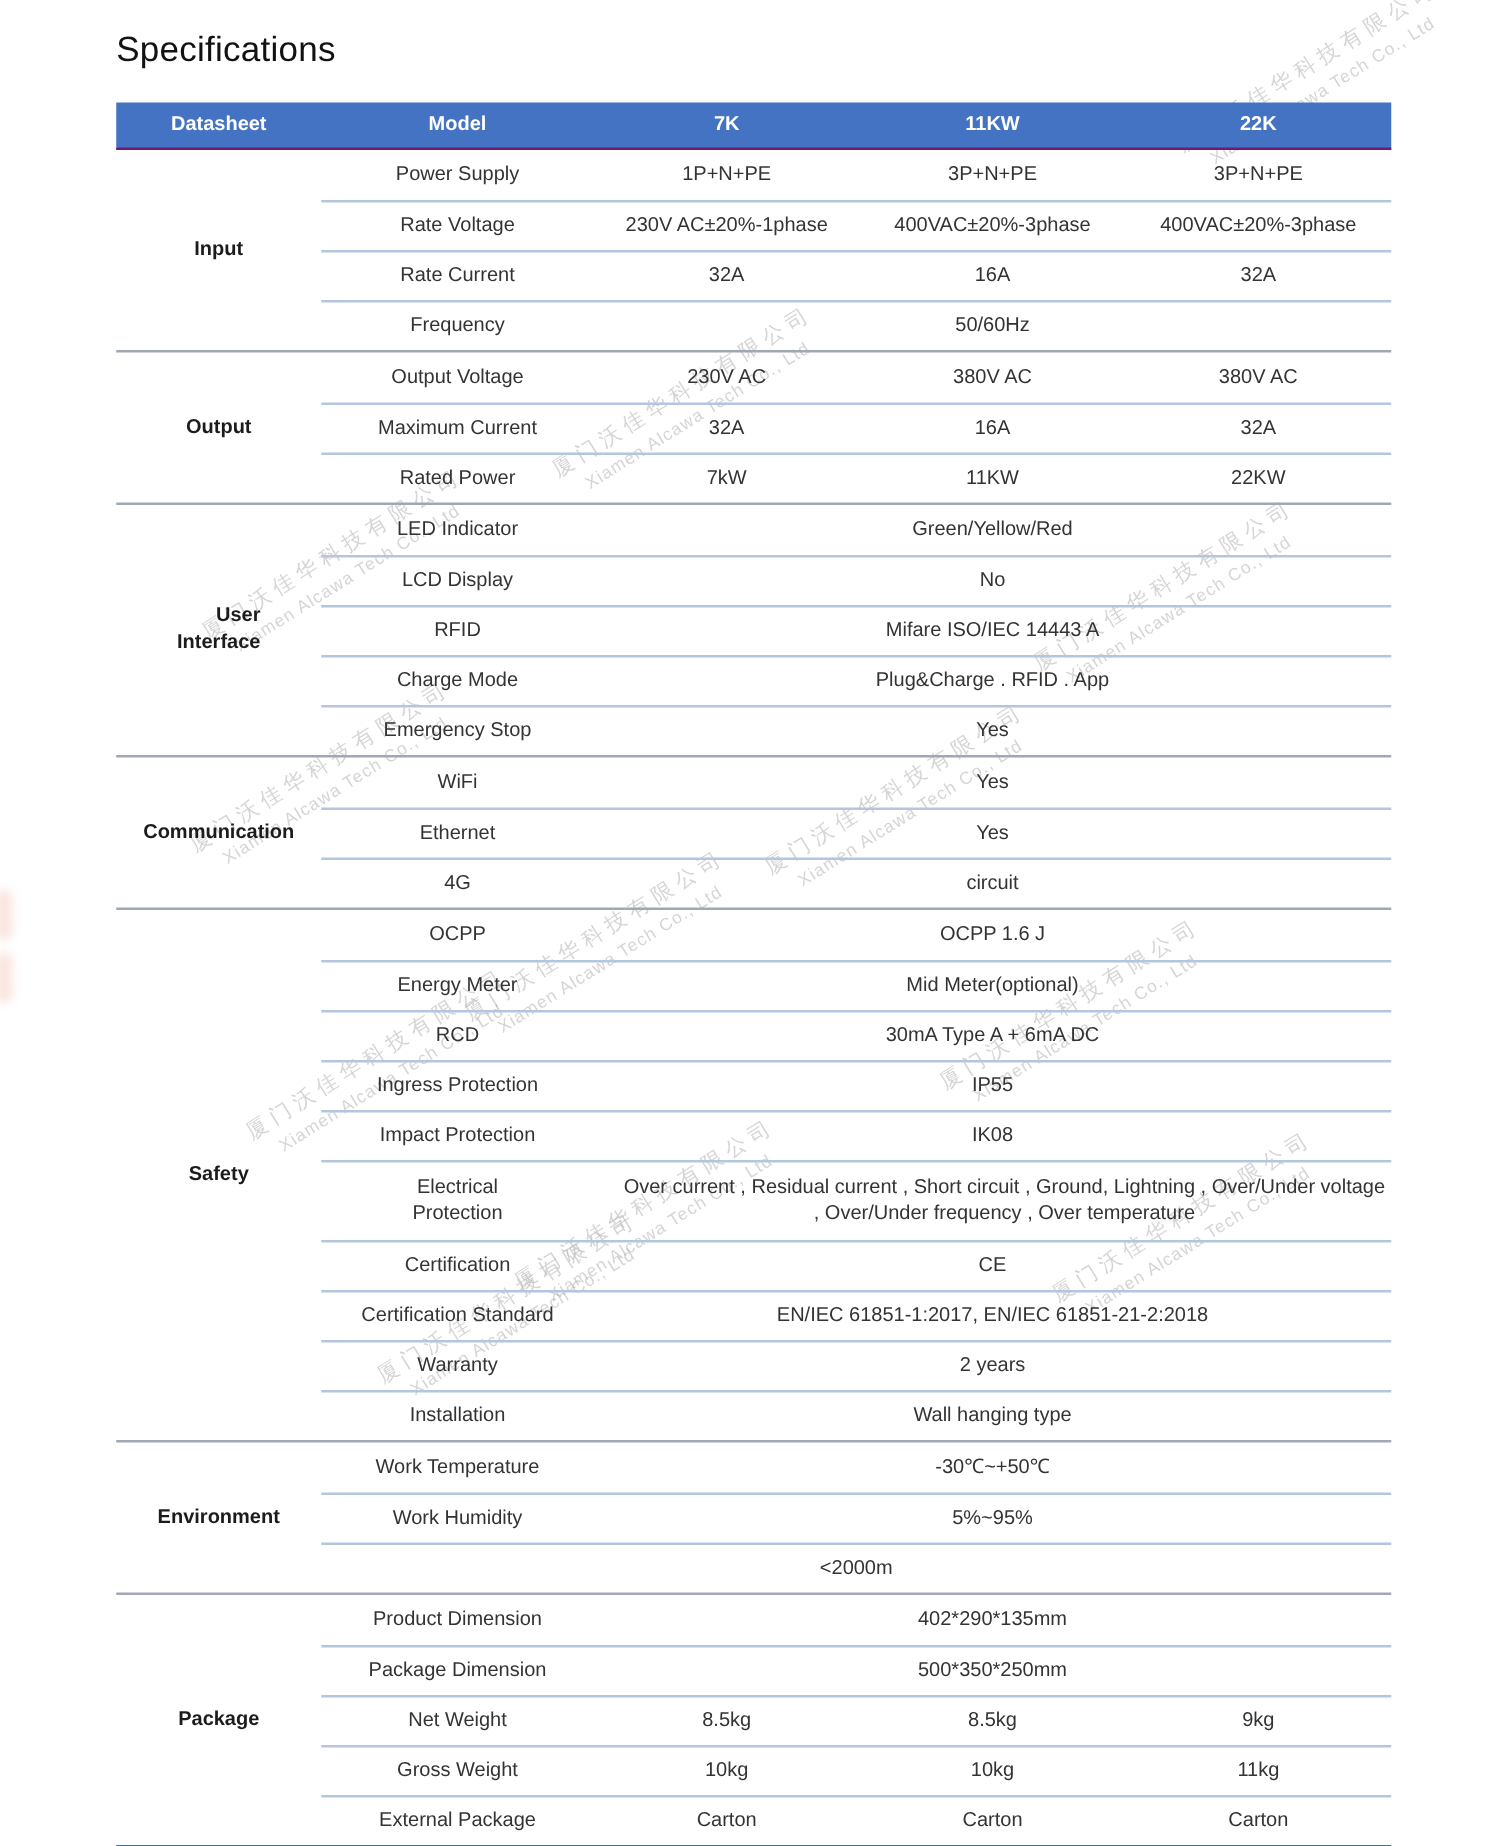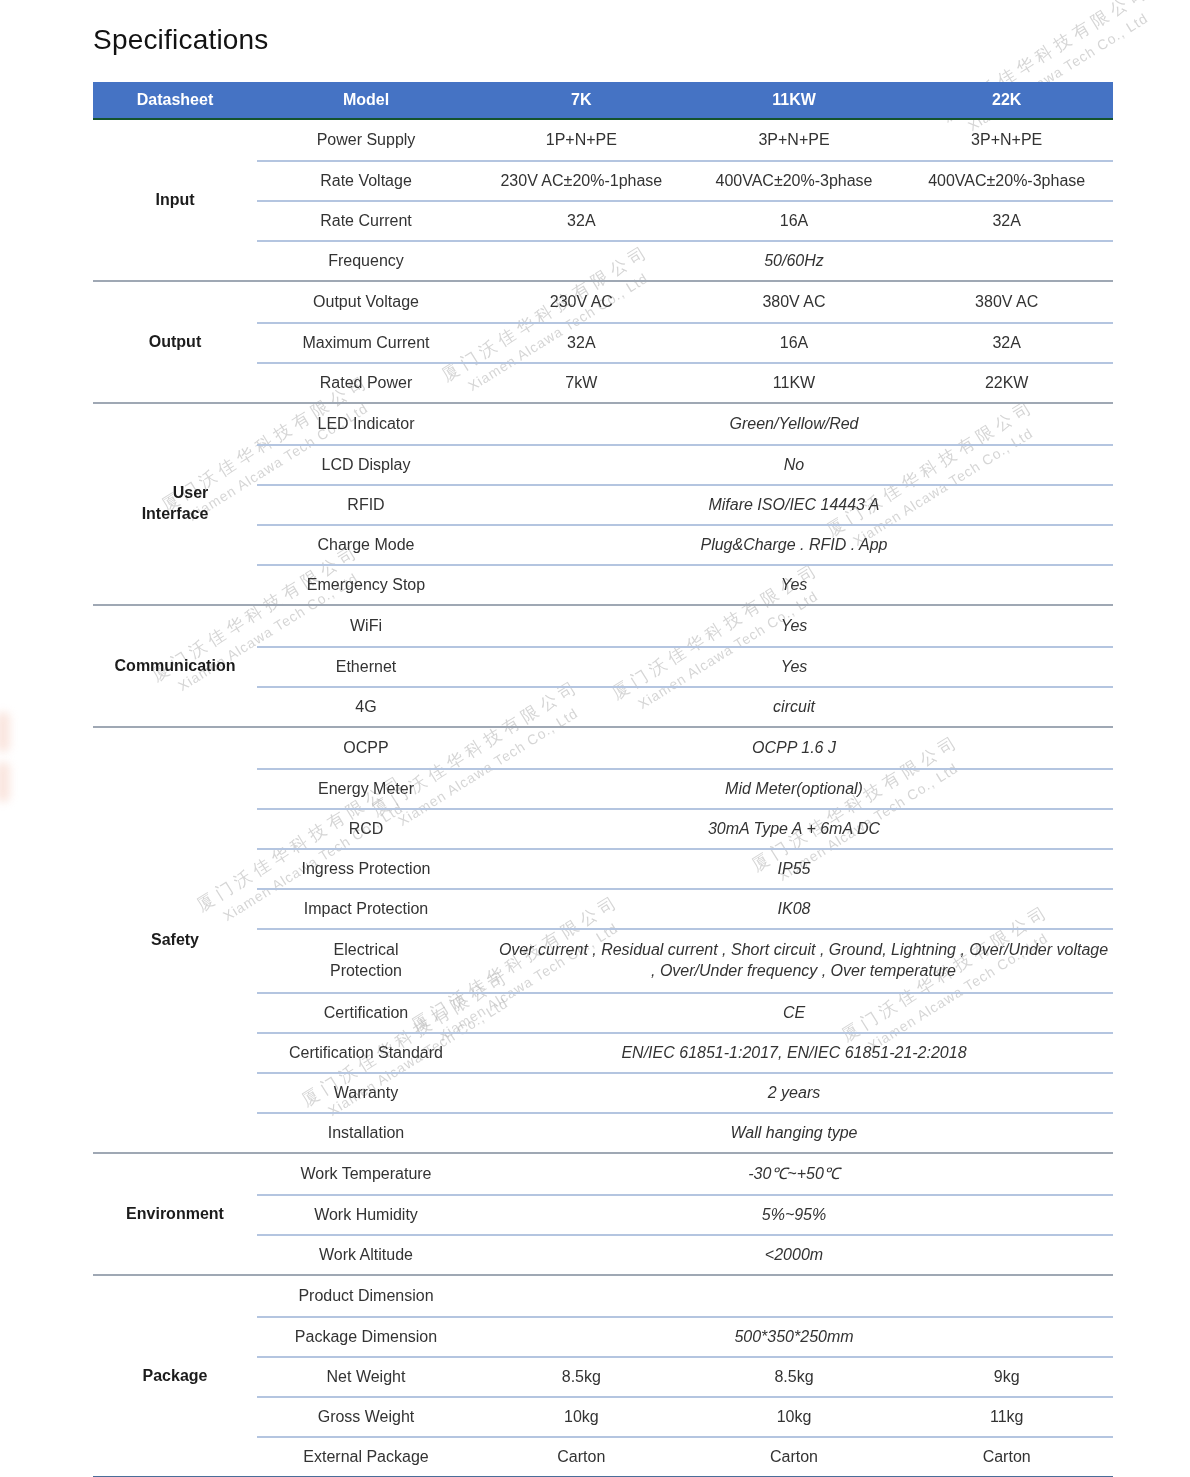--- a/index.html
+++ b/index.html
@@ -50,21 +50,21 @@
     letter-spacing:0.2px;
   }
   .spec-table{
     width:1020px;
     border-bottom:3px solid #4a6d99;
   }
   .thead{
     display:flex;
     height:36px;
     background:#4573c4;
-    border-bottom:2px solid #14532d;
+    border-bottom:2px solid #701a75;
   }
   .th{
     display:flex;align-items:center;justify-content:center;
     color:#ffffff;font-weight:bold;font-size:16px;
   }
   .th.c1{width:164px;}
   .th.c2{width:218px;}
   .th.c3,.th.c4,.th.c5{flex:1;}
   .section{
     display:flex;
@@ -87,21 +87,21 @@
   .row.tall{height:64px;gap:19px;}
   .cell{
     display:flex;align-items:center;justify-content:center;
     text-align:center;
     font-size:16px;color:#333333;
     white-space:pre-line;line-height:1.3;
     padding:0 4px;box-sizing:border-box;
   }
   .param{width:218px;}
   .val{flex:1;}
-  .spanv{flex:1;font-style:italic;}
+  .spanv{flex:1;}
 </style>
 </head>
 <body>
 
 <div class="page">
 
   <div class="watermark-layer">
     <div class="wm" style="left:930px;top:40px">
         <div class="wm-cn">厦门沃佳华科技有限公司</div>
         <div class="wm-en">Xiamen Alcawa Tech Co., Ltd</div>
@@ -310,30 +310,30 @@
             <div class="rows">
               <div class="row">
                 <div class="cell param">Work Temperature</div>
                 <div class="cell spanv">-30℃~+50℃</div>
               </div>
               <div class="row">
                 <div class="cell param">Work Humidity</div>
                 <div class="cell spanv">5%~95%</div>
               </div>
               <div class="row">
-                <div class="cell param">Work Altitude</div>
                 <div class="cell spanv">&lt;2000m</div>
               </div>
             </div>
           </div>
           <div class="section">
             <div class="cat">Package</div>
             <div class="rows">
               <div class="row">
                 <div class="cell param">Product Dimension</div>
+                <div class="cell spanv">402*290*135mm</div>
               </div>
               <div class="row">
                 <div class="cell param">Package Dimension</div>
                 <div class="cell spanv">500*350*250mm</div>
               </div>
               <div class="row">
                 <div class="cell param">Net Weight</div>
                 <div class="cell val">8.5kg</div>
                 <div class="cell val">8.5kg</div>
                 <div class="cell val">9kg</div>

